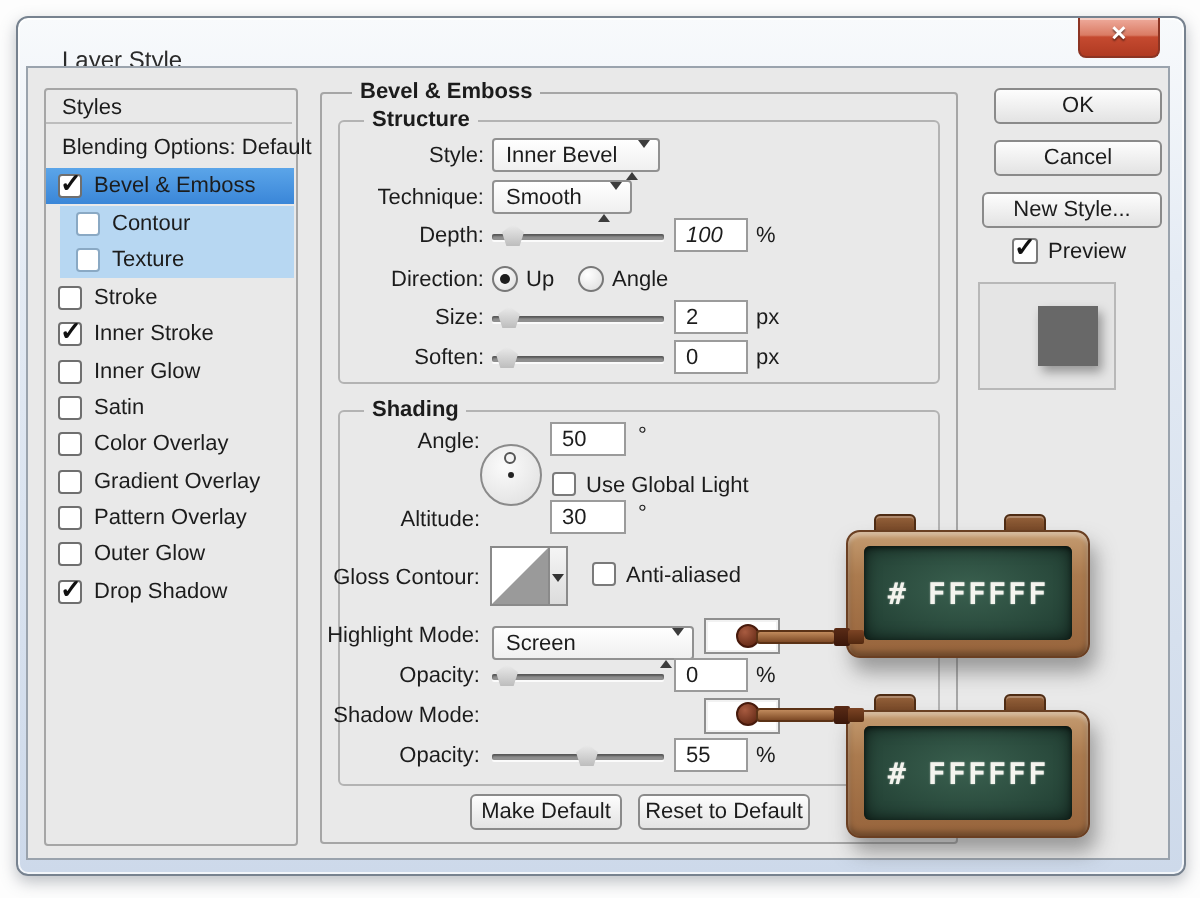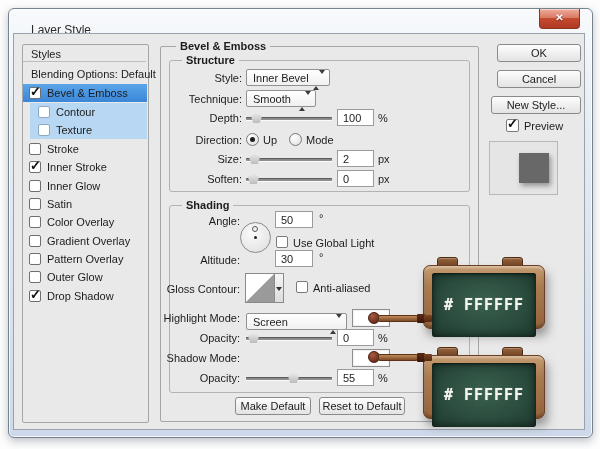--- a/index.html
+++ b/index.html
@@ -61,21 +61,21 @@
   .swatch{position:absolute;width:38px;height:18px;background:#ffffff;border:1px solid #8f8f8f;box-shadow:inset 0 0 0 1px #f2f2f2;box-sizing:border-box;}
   .pvbox{position:absolute;left:489px;top:141px;width:69px;height:54px;background:#e5e5e5;border:1px solid #b8b8b8;box-sizing:border-box;}
   .pvsq{position:absolute;left:519px;top:153px;width:30px;height:30px;background:#686868;box-shadow:2px 3px 5px rgba(0,0,0,.35);}
   
   .bwrap{position:absolute;left:423px;width:122px;height:73px;z-index:20;}
   .tab{position:absolute;top:0;width:21px;height:12px;background:linear-gradient(180deg,#96633c,#6b3d1f);
        border:1px solid #4e2c14;border-radius:3px 3px 1px 1px;box-shadow:inset 0 1px 0 rgba(255,255,255,.25);box-sizing:border-box;}
   .frame{position:absolute;left:0;top:8px;width:122px;height:64px;background:linear-gradient(180deg,#c59c71 0%,#ab7b4f 35%,#97643c 100%);
          border:1px solid #6a3f22;border-radius:7px;box-sizing:border-box;
          box-shadow:inset 0 2px 2px rgba(255,255,255,.35), inset 0 -2px 3px rgba(0,0,0,.3), 3px 7px 10px rgba(75,75,75,.5);}
-  .board{position:absolute;left:8px;top:7px;width:104px;height:64px;border-radius:3px;
+  .board{position:absolute;left:8px;top:7px;width:104px;height:47px;border-radius:3px;
          background:radial-gradient(ellipse at 50% 45%,#3a604f 0%,#2b4c3e 55%,#1e3a2f 100%);
          box-shadow:inset 0 0 8px rgba(0,0,0,.65), inset 0 1px 2px rgba(0,0,0,.5);
          display:flex;align-items:center;justify-content:center;}
   .chalk{font-family:"DejaVu Sans Mono",monospace;font-weight:bold;font-size:15px;letter-spacing:1px;color:#f4f4ee;text-shadow:0 0 1px rgba(255,255,255,.55);}
   
   .stick{position:absolute;left:368px;width:64px;height:13px;z-index:30;}
   .knob{position:absolute;left:0;top:0;width:12px;height:12px;border-radius:50%;border:1px solid #471a0c;box-sizing:border-box;
         background:radial-gradient(circle at 35% 30%,#a85b40,#7a3a24 55%,#571f0e);}
   .shaft{position:absolute;left:10px;top:3px;width:40px;height:7px;background:linear-gradient(180deg,#c08a5c,#7e4a26);
          border:1px solid #5b3216;border-radius:2px;box-sizing:border-box;}
@@ -164,28 +164,28 @@
   <span class="rlabel" style="left:150px;top:93px;">Technique:</span>
   <div class="dd" style="left:246px;top:90px;width:70px;">
     <span>Smooth</span>
     <span class="arrows"><span class="tri-up"></span><span class="tri-dn"></span></span>
   </div>
 
   <span class="rlabel" style="left:150px;top:112px;">Depth:</span>
   <div class="track" style="left:246px;top:117px;">
     <div class="thumb" style="left:5px;"></div>
   </div>
-  <div class="vbox" style="left:337px;top:109px;">100</div>
+  <div class="vbox" style="left:337px;top:109px;font-style:italic;">100</div>
   <span class="unit" style="left:378px;top:112px;">%</span>
 
   <span class="rlabel" style="left:150px;top:134px;">Direction:</span>
   <div class="radio on" style="left:246px;top:133px;"></div>
   <span class="unit" style="left:263px;top:134px;">Up</span>
   <div class="radio" style="left:289px;top:133px;"></div>
-  <span class="unit" style="left:306px;top:134px;">Mode</span>
+  <span class="unit" style="left:306px;top:134px;">Angle</span>
 
   <span class="rlabel" style="left:150px;top:153px;">Size:</span>
   <div class="track" style="left:246px;top:158px;">
     <div class="thumb" style="left:3px;"></div>
   </div>
   <div class="vbox" style="left:337px;top:150px;">2</div>
   <span class="unit" style="left:378px;top:153px;">px</span>
 
   <span class="rlabel" style="left:150px;top:173px;">Soften:</span>
   <div class="track" style="left:246px;top:178px;">

